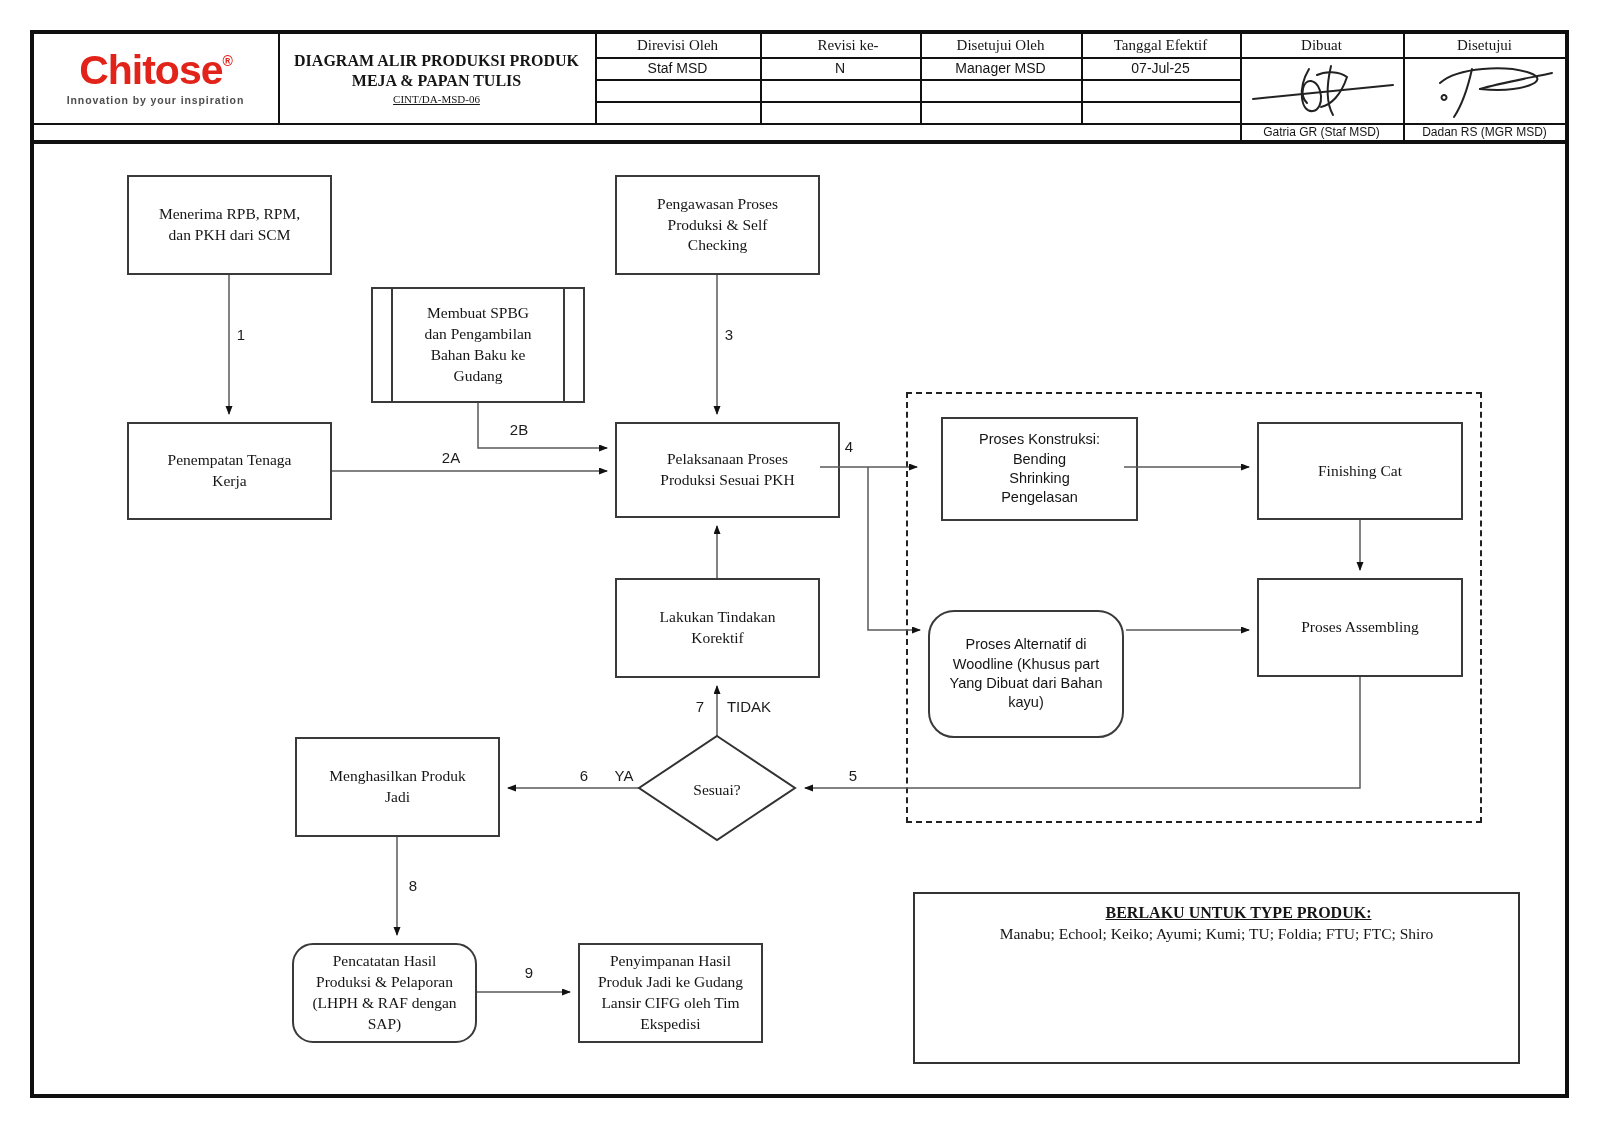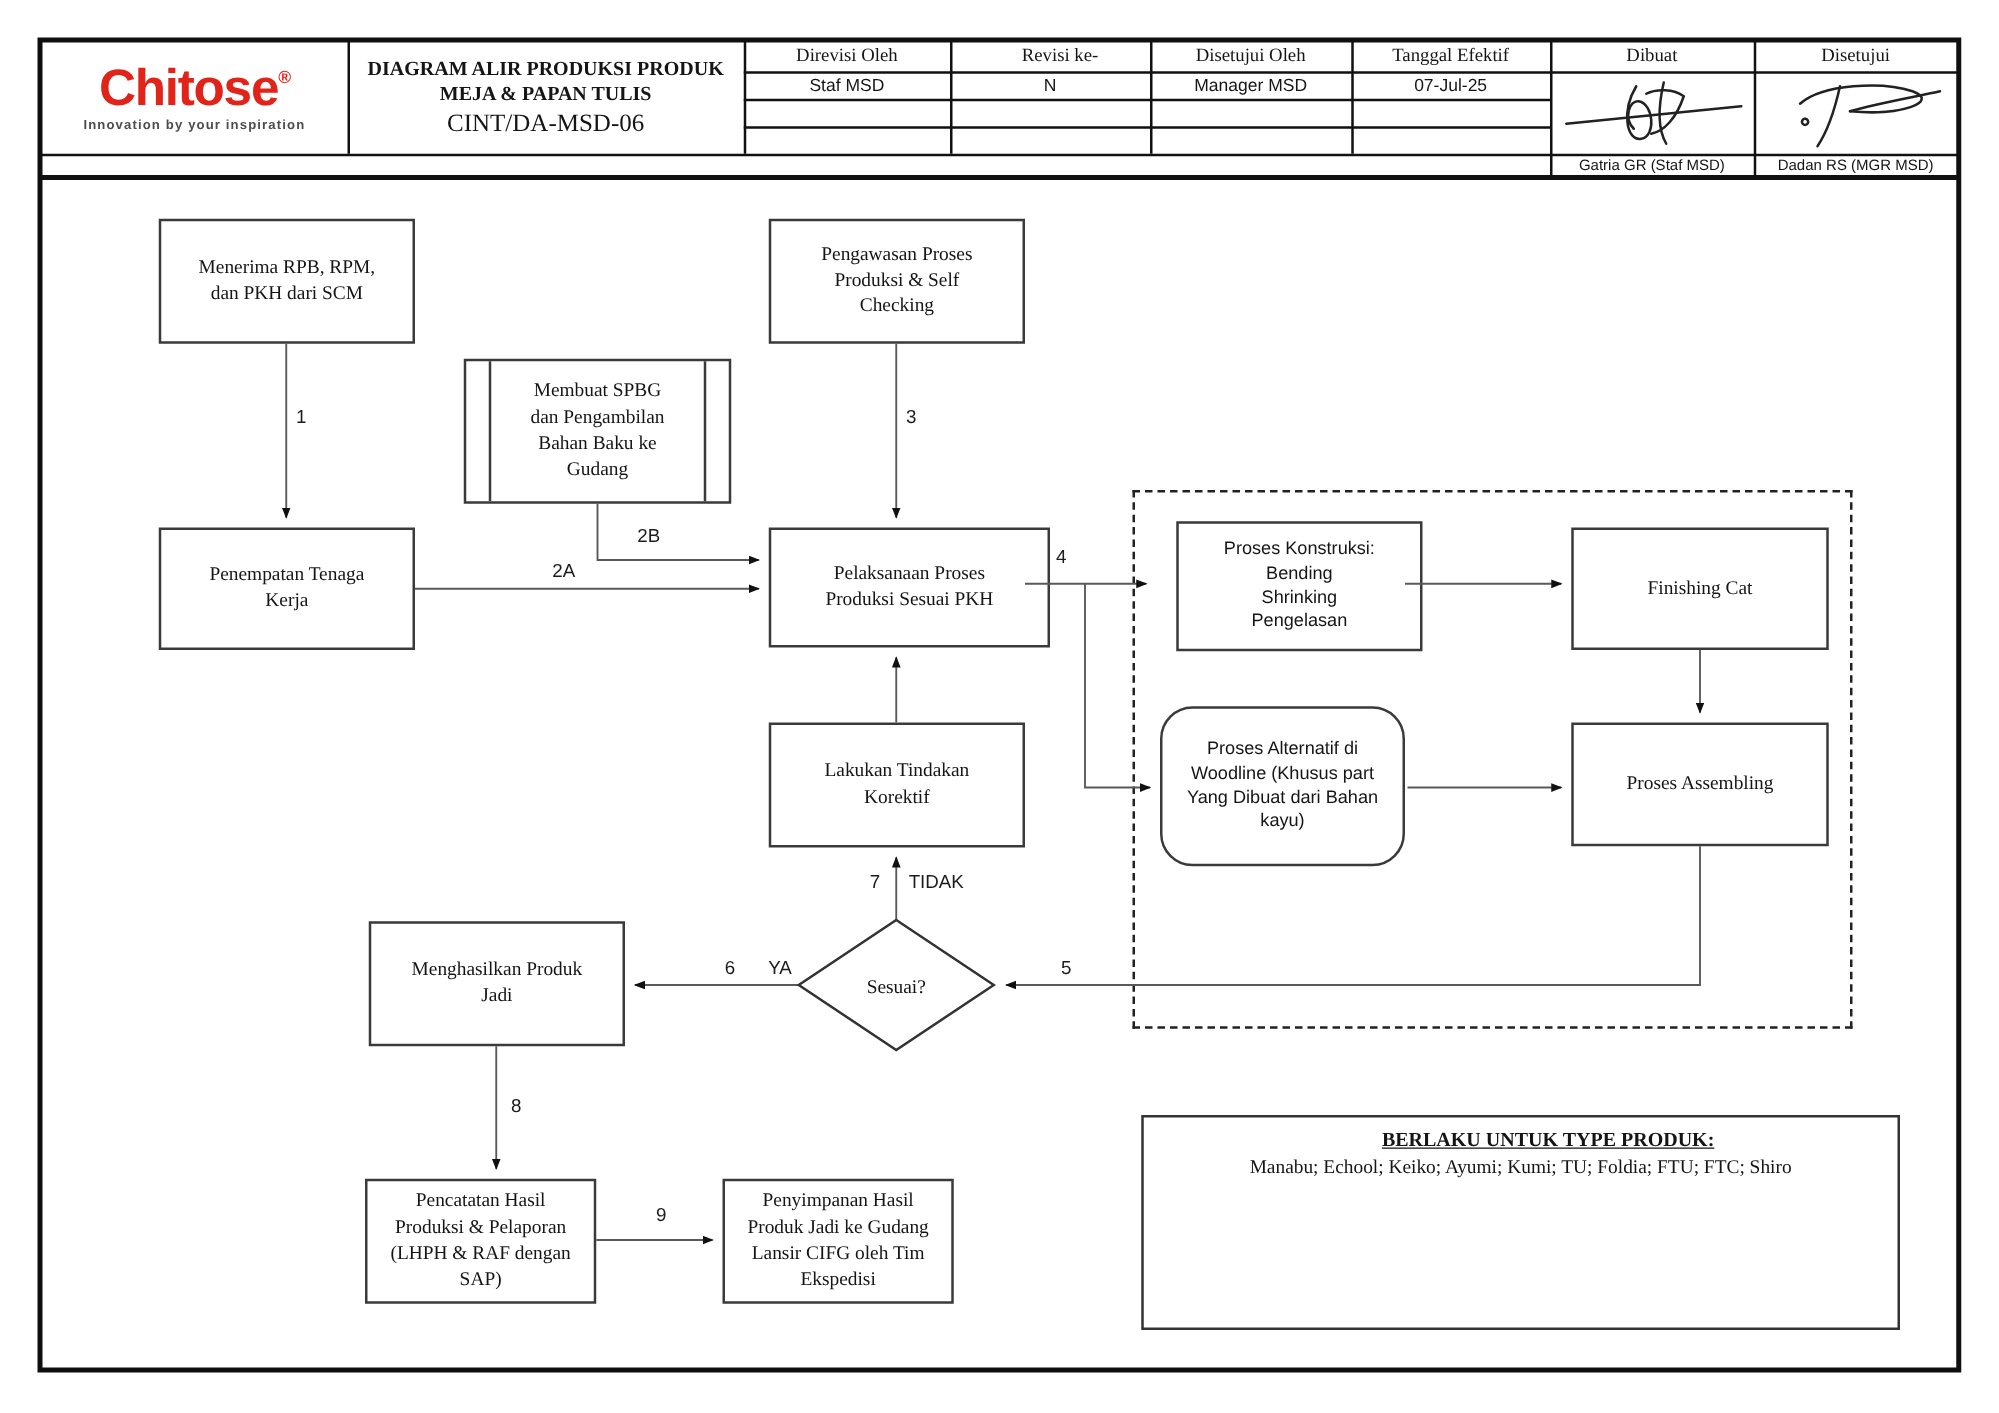--- a/index.html
+++ b/index.html
@@ -13,28 +13,28 @@
   .vline,.hline{position:absolute;background:#111;}
   .thead{font-family:"Liberation Serif",serif;font-size:15px;}
   .tdata{font-family:"Liberation Sans",sans-serif;font-size:14px;}
   .tname{font-family:"Liberation Sans",sans-serif;font-size:12px;}
   .brand{font-family:"Liberation Sans",sans-serif;font-weight:700;font-size:41px;
          letter-spacing:-1px;line-height:1;}
   .brand sup{font-size:14px;vertical-align:18px;}
   .tagline{font-family:"Liberation Sans",sans-serif;font-size:10.5px;font-weight:700;
            letter-spacing:0.9px;color:#4d4d4d;margin-top:3px;}
   .doc-title{font-weight:700;font-size:16px;line-height:1.25;}
-  .doc-code{font-size:20px;margin-top:2px;}
+  .doc-code{font-size:11px;margin-top:2px;text-decoration:underline;}
   
   .pbox{position:absolute;box-sizing:border-box;background:#fff;border:2px solid #3a3a3a;
         display:flex;align-items:center;justify-content:center;text-align:center;
         font-family:"Liberation Serif",serif;font-size:15.5px;line-height:1.34;
         white-space:pre-line;padding:4px 8px;z-index:2;}
   .sans{font-family:"Liberation Sans",sans-serif;font-size:14.5px;}
-  .round{border-radius:26px;}
+  .round{border-radius:26px;margin-top:45px;}
   .inner-bar{position:absolute;top:0;bottom:0;width:2px;background:#3a3a3a;}
   .dashed-region{position:absolute;border:2px dashed #222;box-sizing:border-box;z-index:1;}
   .lbl{position:absolute;transform:translate(-50%,-50%);
        font-family:"Liberation Sans",sans-serif;font-size:15px;color:#1c1c1c;z-index:6;}
   .decision-text{position:absolute;transform:translate(-50%,-50%);
        font-size:15.5px;z-index:6;}
   .conn{position:absolute;left:0;top:0;z-index:5;pointer-events:none;}
   .note-box{position:absolute;box-sizing:border-box;border:2px solid #333;background:#fff;
         text-align:center;padding-top:10px;z-index:2;}
   .note-title{font-weight:700;font-size:16px;text-decoration:underline;margin-left:44px;}
@@ -144,21 +144,21 @@
   <div class="pbox" style="left:1257px;top:422px;width:206px;height:98px;">Finishing Cat</div>
   <div class="pbox sans round" style="left:928px;top:565px;width:196px;height:128px;">Proses Alternatif di
 Woodline (Khusus part
 Yang Dibuat dari Bahan
 kayu)</div>
   <div class="pbox" style="left:1257px;top:578px;width:206px;height:99px;">Proses Assembling</div>
   <div class="pbox" style="left:615px;top:578px;width:205px;height:100px;">Lakukan Tindakan
 Korektif</div>
   <div class="pbox" style="left:295px;top:737px;width:205px;height:100px;">Menghasilkan Produk
 Jadi</div>
-  <div class="pbox" style="left:292px;top:943px;width:185px;height:100px;">Pencatatan Hasil
+  <div class="pbox" style="left:292px;top:943px;width:185px;height:100px;border-radius:21px;">Pencatatan Hasil
 Produksi &amp; Pelaporan
 (LHPH &amp; RAF dengan
 SAP)</div>
   <div class="pbox" style="left:578px;top:943px;width:185px;height:100px;">Penyimpanan Hasil
 Produk Jadi ke Gudang
 Lansir CIFG oleh Tim
 Ekspedisi</div>
 
   <div class="note-box" style="left:913px;top:892px;width:607px;height:172px;">
     <div class="note-title">BERLAKU UNTUK TYPE PRODUK:</div>

